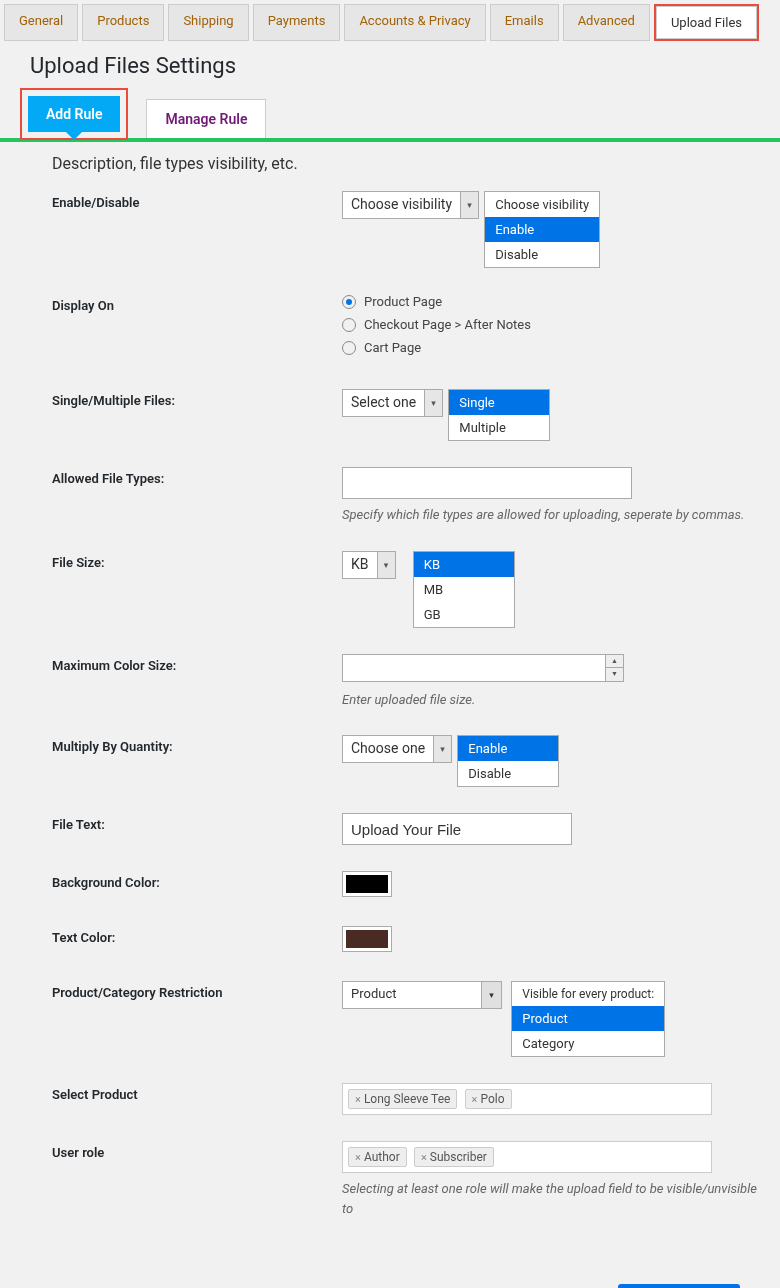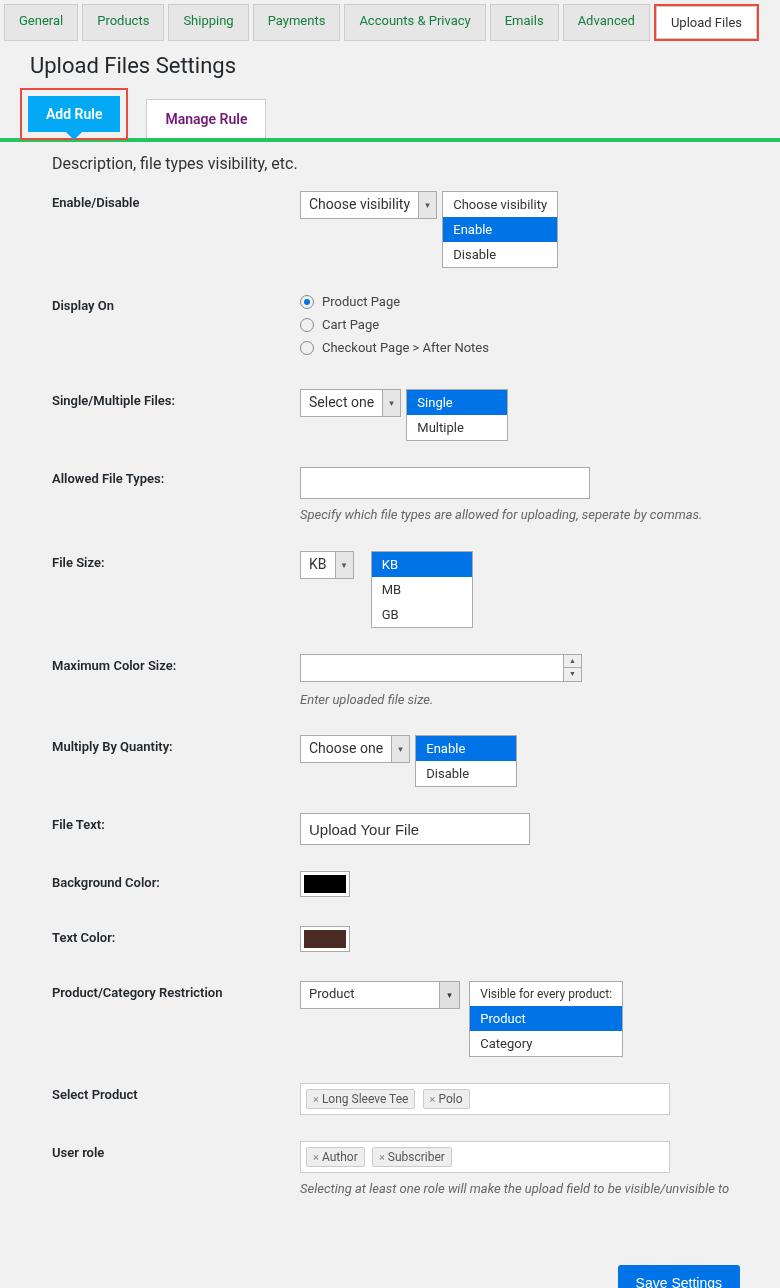--- a/index.html
+++ b/index.html
@@ -14,21 +14,21 @@
       display: flex;
       gap: 4px;
       padding: 4px 4px 0 4px;
       background: #f1f1f1;
     }
     .top-tab {
       background: #e6e6e6;
       border: 1px solid #ccc;
       padding: 8px 14px;
       font-size: 13px;
-      color: #15803d;
+      color: #a16207;
       cursor: pointer;
     }
     .top-tab.active {
       background: #fff;
       color: #333;
     }
     .highlight-box {
       border: 2px solid #e74c3c;
       display: inline-block;
     }
@@ -86,20 +86,21 @@
       color: #333;
     }
     .form-table {
       width: 100%;
       padding: 0 20px 30px 52px;
     }
     .form-row {
       display: flex;
       align-items: flex-start;
       margin-bottom: 26px;
+      gap: 42px;
     }
     .form-label {
       width: 248px;
       font-weight: 600;
       font-size: 13px;
       color: #23282d;
       padding-top: 4px;
     }
     .form-field {
       flex: 1;
@@ -316,25 +317,25 @@
 
   <div class="form-row">
     <div class="form-label">Display On</div>
     <div class="form-field">
       <div class="radio-row">
         <span class="radio checked"></span>
         <span>Product Page</span>
       </div>
       <div class="radio-row">
         <span class="radio"></span>
-        <span>Cart Page</span>
+        <span>Checkout Page &gt; After Notes</span>
       </div>
       <div class="radio-row">
         <span class="radio"></span>
-        <span>Checkout Page &gt; After Notes</span>
+        <span>Cart Page</span>
       </div>
     </div>
   </div>
 
   <div class="form-row">
     <div class="form-label">Single/Multiple Files:</div>
     <div class="form-field">
       <span class="select-closed">
         <span class="sel-text">Select one</span>
         <span class="sel-btn">▾</span>

